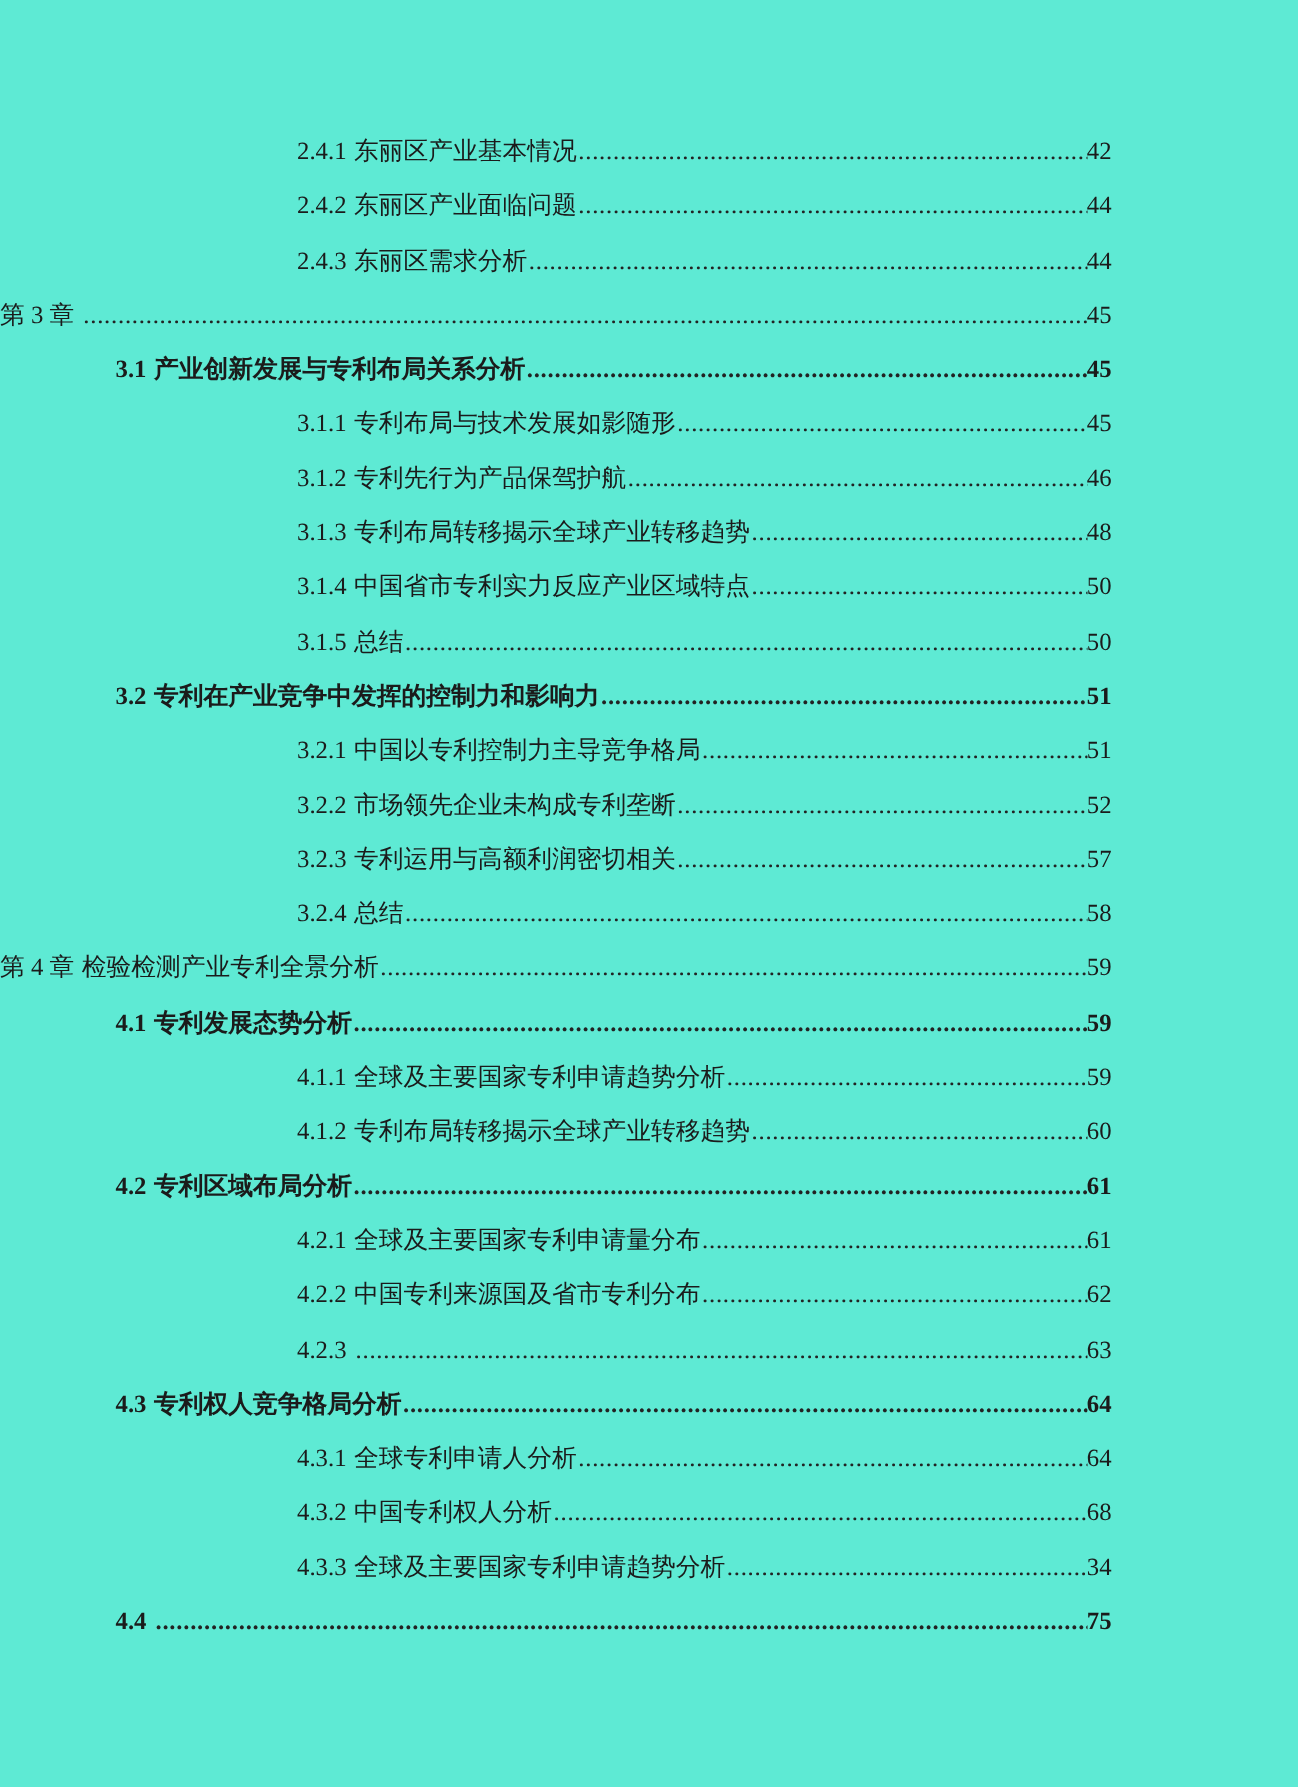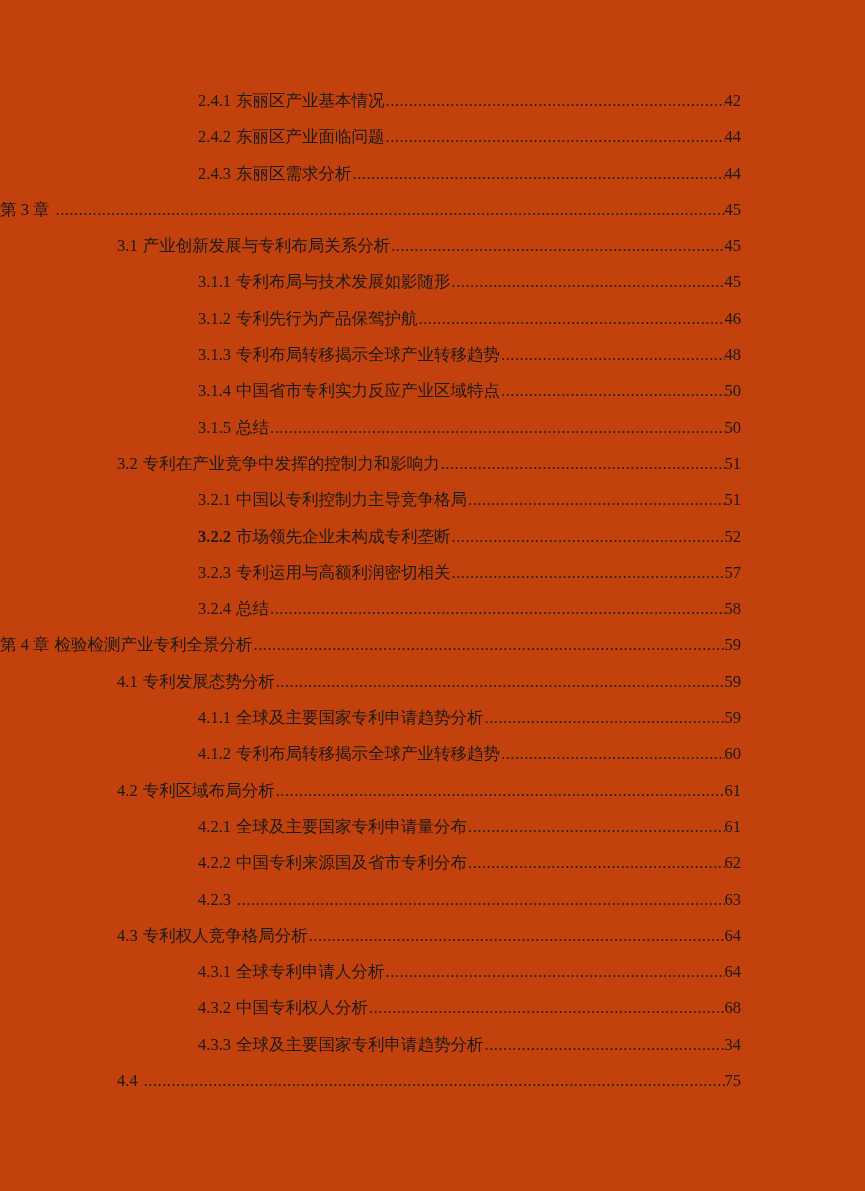--- a/index.html
+++ b/index.html
@@ -26,40 +26,40 @@
     display: flex;
     align-items: baseline;
     height: 36.3px;
     line-height: 36.3px;
     padding-right: 124px;
     font-size: 16.5px;
     white-space: nowrap;
     cursor: default;
   }
   .toc-row.lv1 { }
-  .toc-row.lv2 { padding-left: 117px; }
+  .toc-row.lv2 { padding-left: 77px; font-weight: bold; }
   .toc-row.lv3 { padding-left: 198px; }
   .num { flex: 0 0 auto; margin-right: 5px; }
-  .num.bold { font-weight: bold; }
+  .num.bold { font-weight: normal; }
   .title { flex: 0 0 auto; }
   .dots {
     flex: 1 1 auto;
     overflow: hidden;
     white-space: nowrap;
     margin-left: 1px;
     margin-right: 0;
     letter-spacing: 0.5px;
     color: #222222;
   }
   .pg { flex: 0 0 auto; }
 </style>
 </head>
 <body>
 
-<div class="page" style="background: #c2410c; color: rgb(27, 27, 27); text-align: center;">
+<div class="page" style="background: #5eead4; color: rgb(27, 27, 27); text-align: center;">
   <div class="toc" id="toc">
   <div class="toc-row lv3">
     <span class="num">2.4.1</span>
     <span class="title">东丽区产业基本情况</span>
     <span class="dots">............................................................................................................................................................................................................................................................................................................</span>
     <span class="pg">42</span>
   </div>
 
   <div class="toc-row lv3">
     <span class="num">2.4.2</span>

